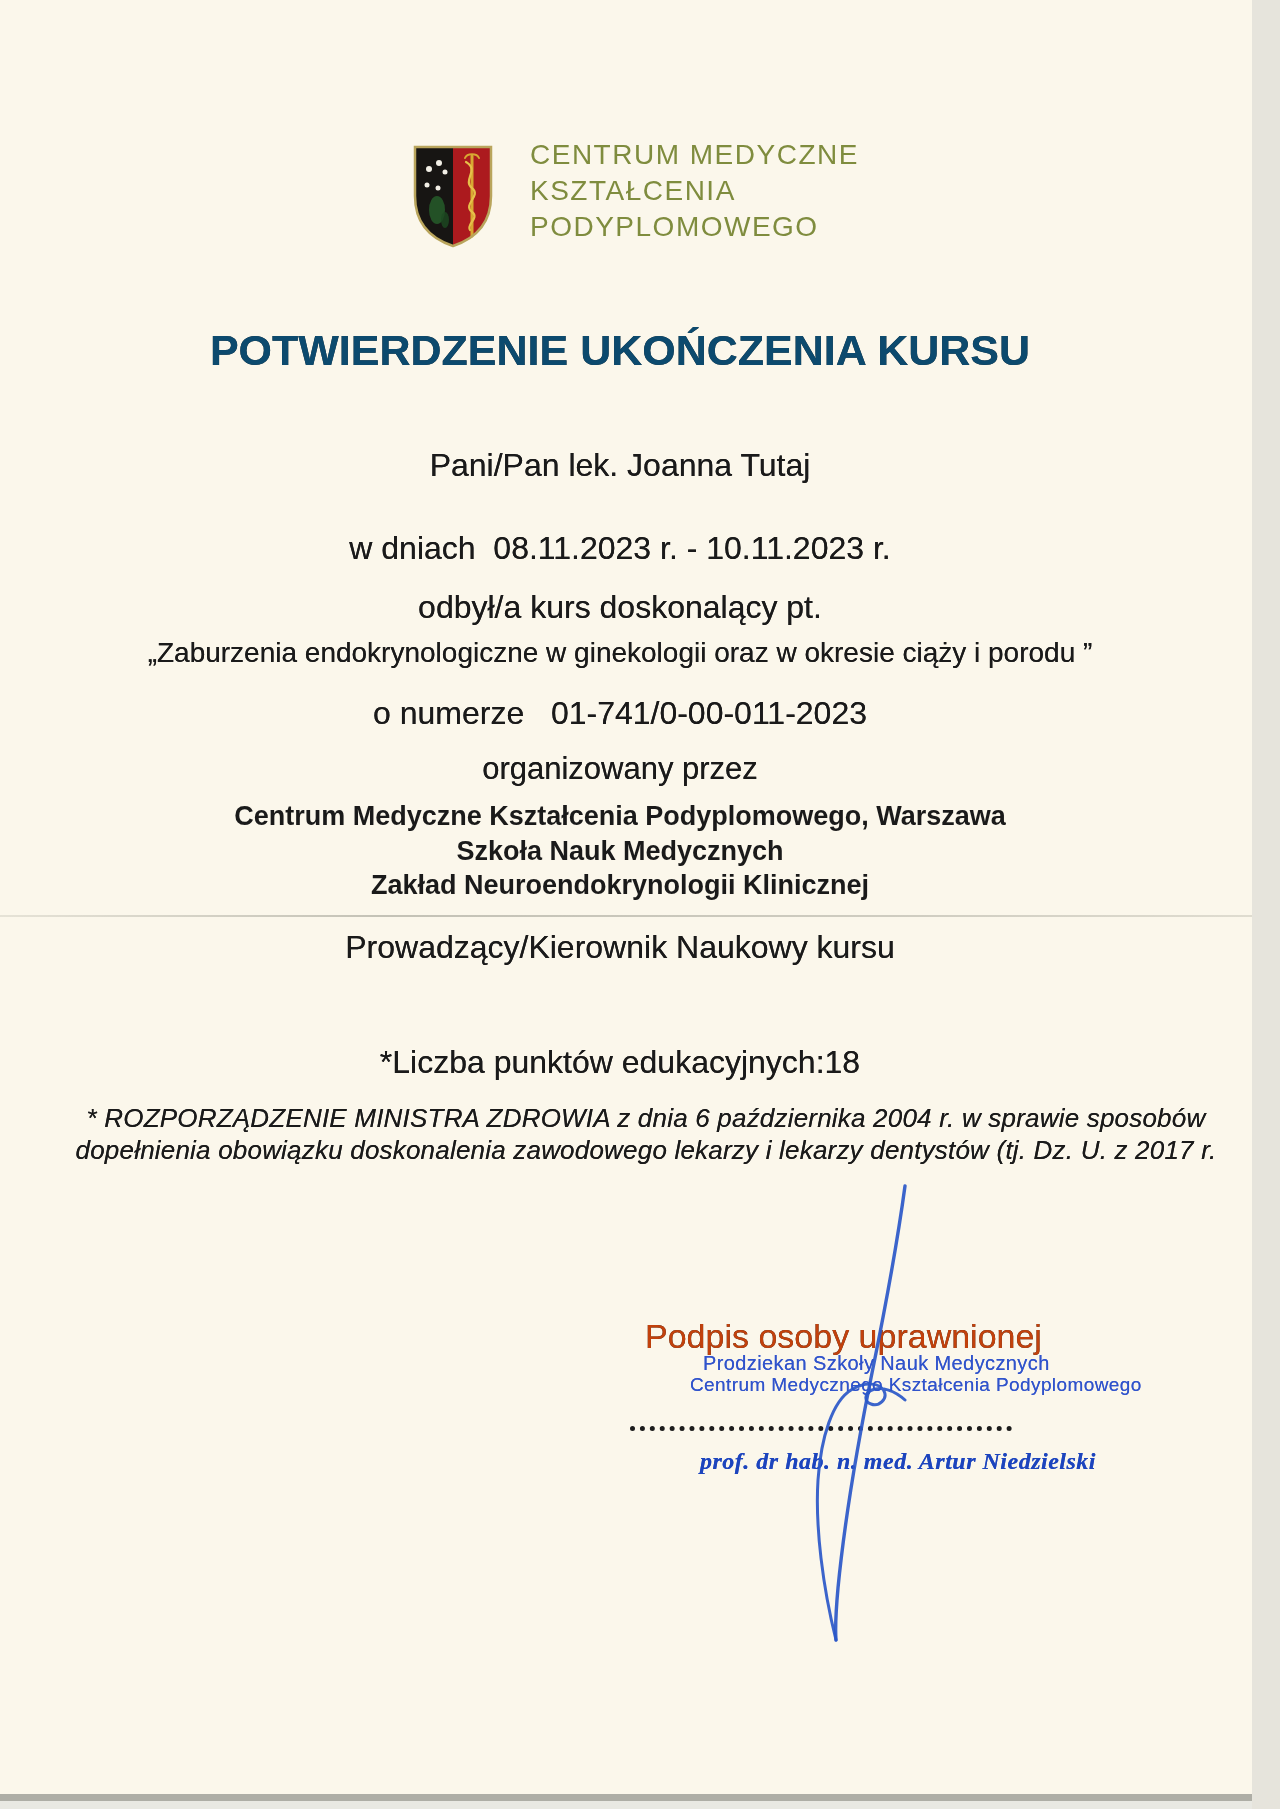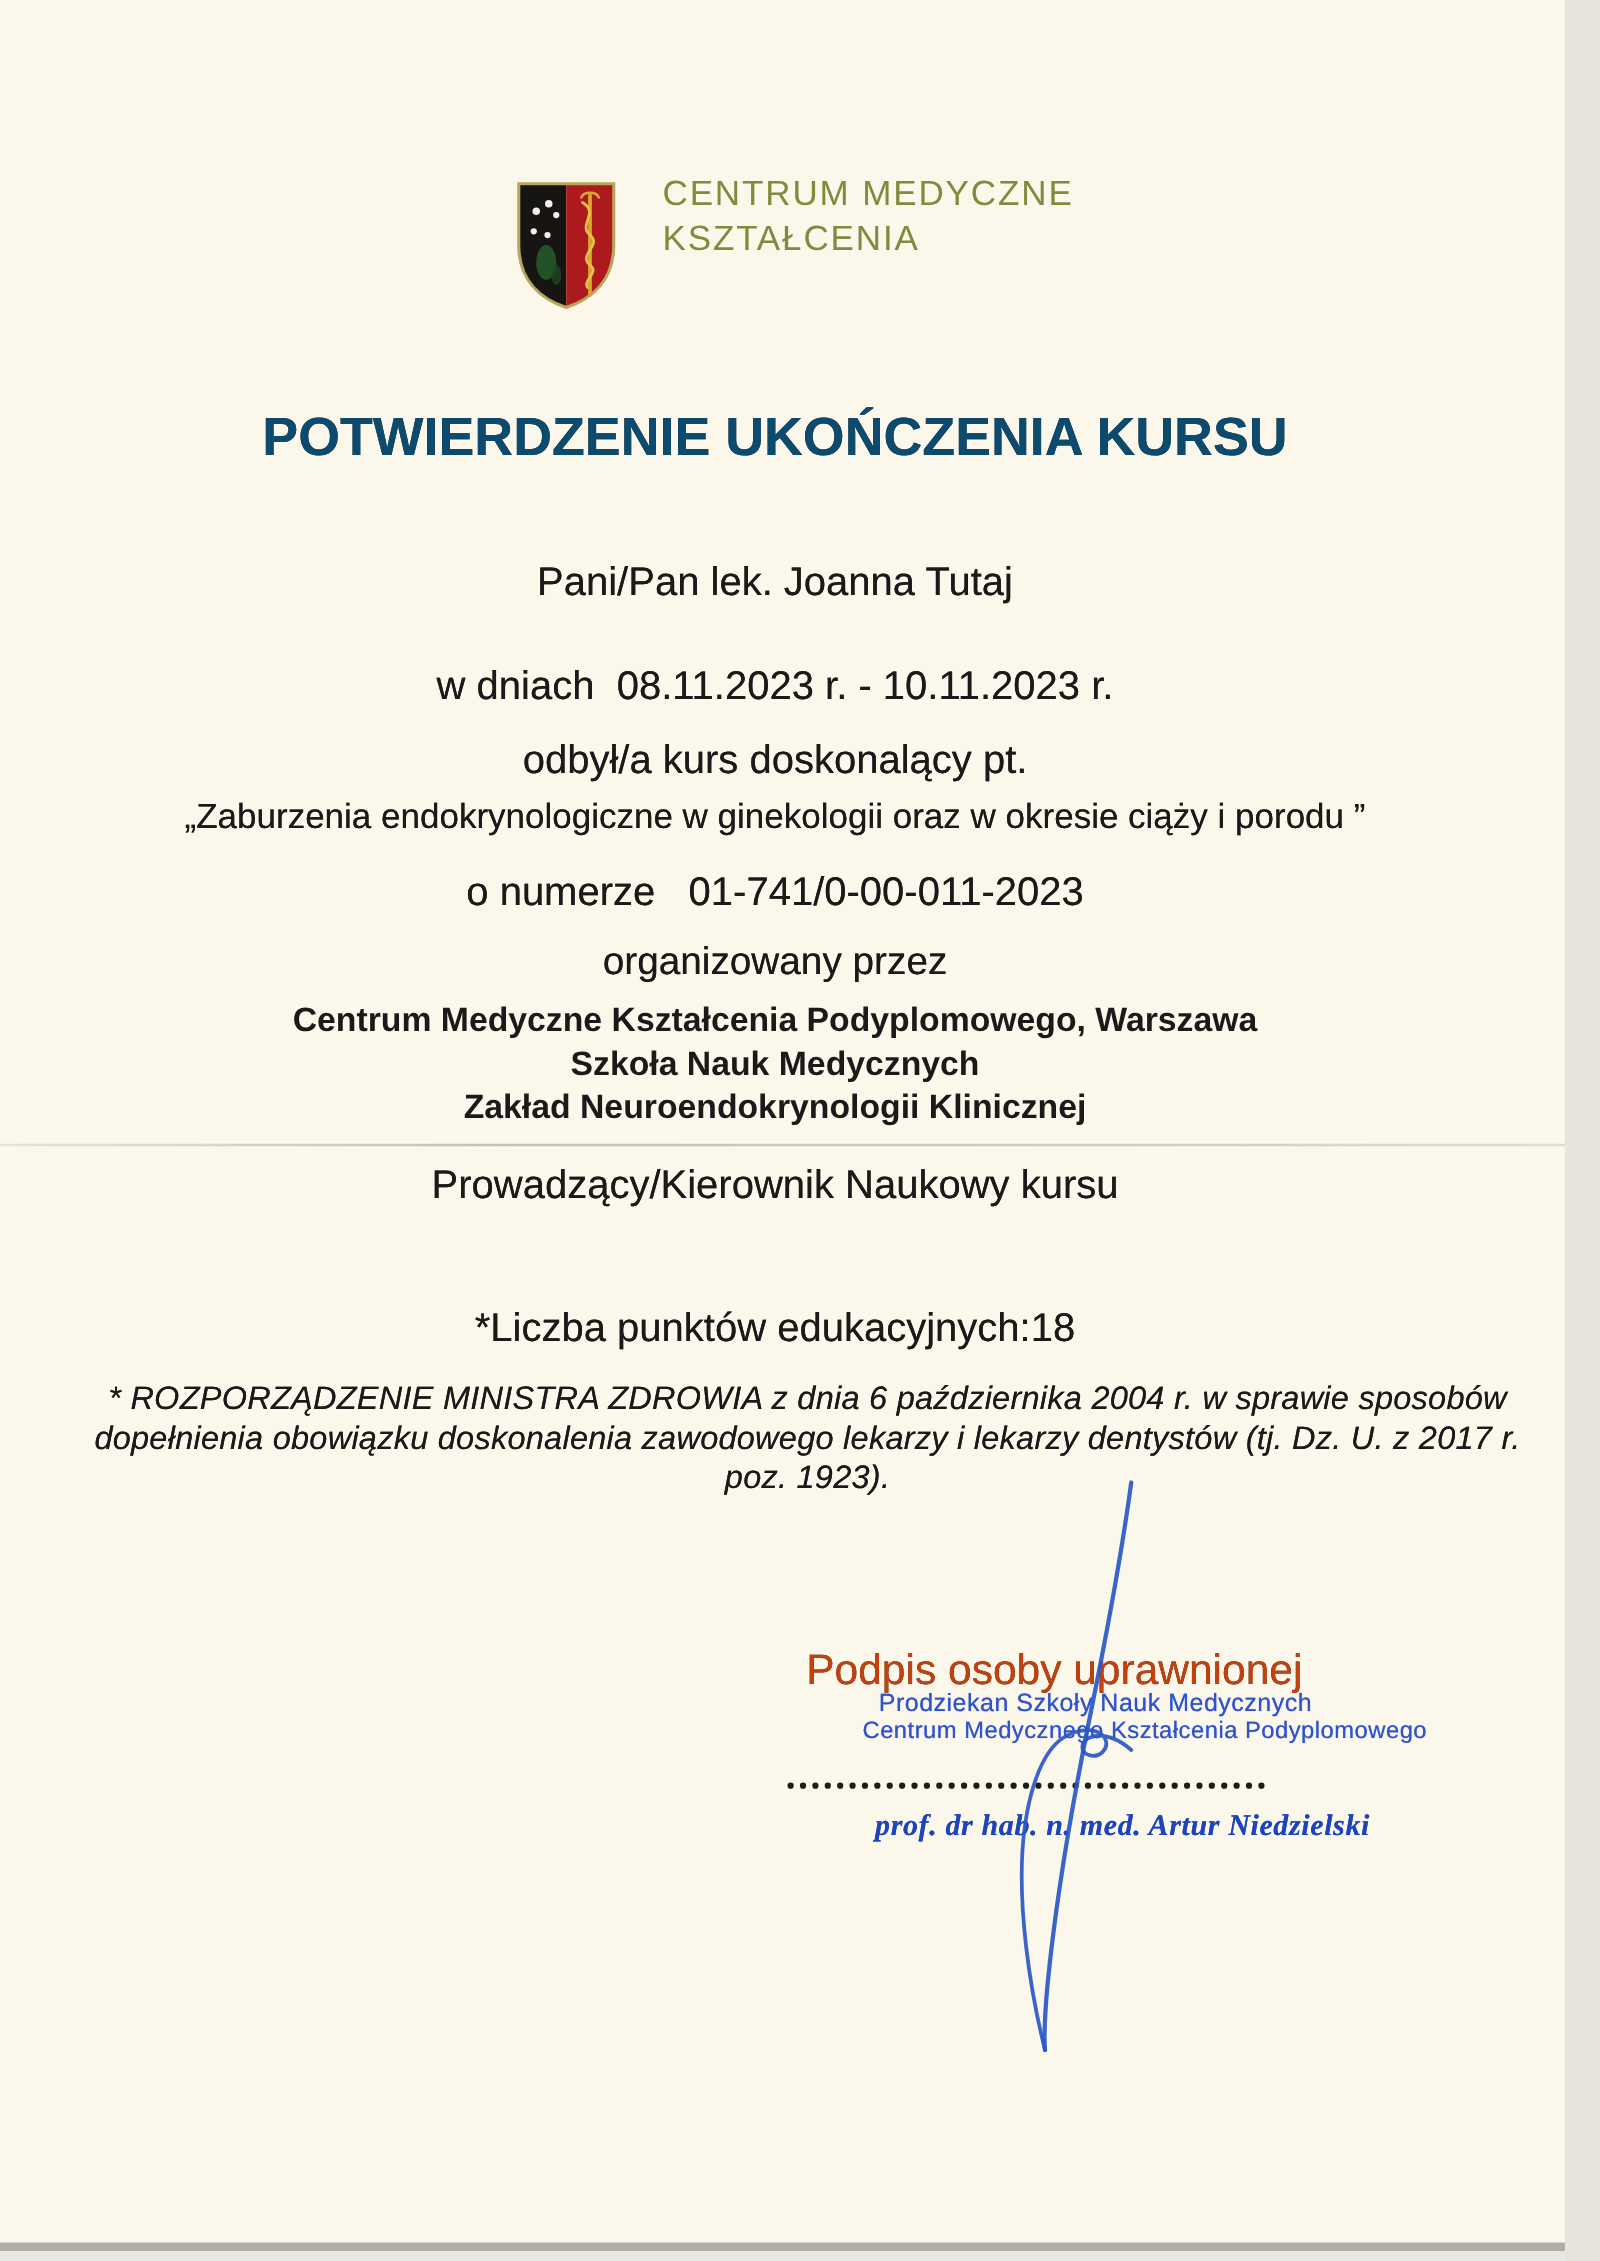--- a/index.html
+++ b/index.html
@@ -82,41 +82,41 @@
     <ellipse cx="25" cy="66" rx="8" ry="14" fill="#265c2a" opacity="0.85"></ellipse>
     <ellipse cx="33" cy="76" rx="4" ry="8" fill="#1d4a22" opacity="0.8"></ellipse>
     <path d="M60,12 V92" stroke="#d8a832" stroke-width="3" fill="none" stroke-linecap="round"></path>
     <path d="M53,14 C55,9 65,9 67,14" stroke="#d8a832" stroke-width="2" fill="none" stroke-linecap="round"></path>
     <path d="M54,18 C68,26 50,36 60,44 C70,52 50,60 60,68 C68,74 54,80 58,86" stroke="#e6c049" stroke-width="2.2" fill="none" stroke-linecap="round"></path>
     <path d="M3,3 H79 V52 C79,80 62,95 41,102 C20,95 3,80 3,52 Z" fill="none" stroke="#b9a55c" stroke-width="2.5"></path>
   </svg>
   <div class="logo-text">
     <div>CENTRUM MEDYCZNE</div>
     <div>KSZTAŁCENIA</div>
+    <div>PODYPLOMOWEGO</div>
   </div>
 
   <div class="line title">POTWIERDZENIE UKOŃCZENIA KURSU</div>
   <div class="line recipient">Pani/Pan lek. Joanna Tutaj</div>
   <div class="line dates">w dniach&nbsp; 08.11.2023 r. - 10.11.2023 r.</div>
   <div class="line course-type">odbył/a kurs doskonalący pt.</div>
   <div class="line course-title">„Zaburzenia endokrynologiczne w ginekologii oraz w okresie ciąży i porodu ”</div>
   <div class="line number">o numerze&nbsp;&nbsp; 01-741/0-00-011-2023</div>
   <div class="line organized">organizowany przez</div>
   <div class="line org1">Centrum Medyczne Kształcenia Podyplomowego, Warszawa</div>
   <div class="line org2">Szkoła Nauk Medycznych</div>
   <div class="line org3">Zakład Neuroendokrynologii Klinicznej</div>
 
   <div class="fold"></div>
 
   <div class="line leader-label">Prowadzący/Kierownik Naukowy kursu</div>
   <div class="line points">*Liczba punktów edukacyjnych:18</div>
 
   <div class="line fn fn1">* ROZPORZĄDZENIE MINISTRA ZDROWIA z dnia 6 października 2004 r. w sprawie sposobów</div>
   <div class="line fn fn2">dopełnienia obowiązku doskonalenia zawodowego lekarzy i lekarzy dentystów (tj. Dz. U. z 2017 r.</div>
-  <div class="line fn fn3">poz. 1923).</div>
 
 
   <div class="sig-label">Podpis osoby uprawnionej</div>
   <div class="stamp-line stamp1">Prodziekan Szkoły Nauk Medycznych</div>
   <div class="stamp-line stamp2">Centrum Medycznego Kształcenia Podyplomowego</div>
   <div class="dotted-line"></div>
   <div class="signer">prof. dr hab. n. med. Artur Niedzielski</div>
 
   <svg class="ink" width="1280" height="1809" viewBox="0 0 1280 1809" aria-hidden="true">
     <path d="M 905,1186 C 897,1245 886,1304 873,1368 C 860,1432 845,1516 838,1588 C 836,1610 835,1627 836,1640" fill="none" stroke="#2a57c8" stroke-width="3.4" stroke-linecap="round" opacity="0.92"></path>

